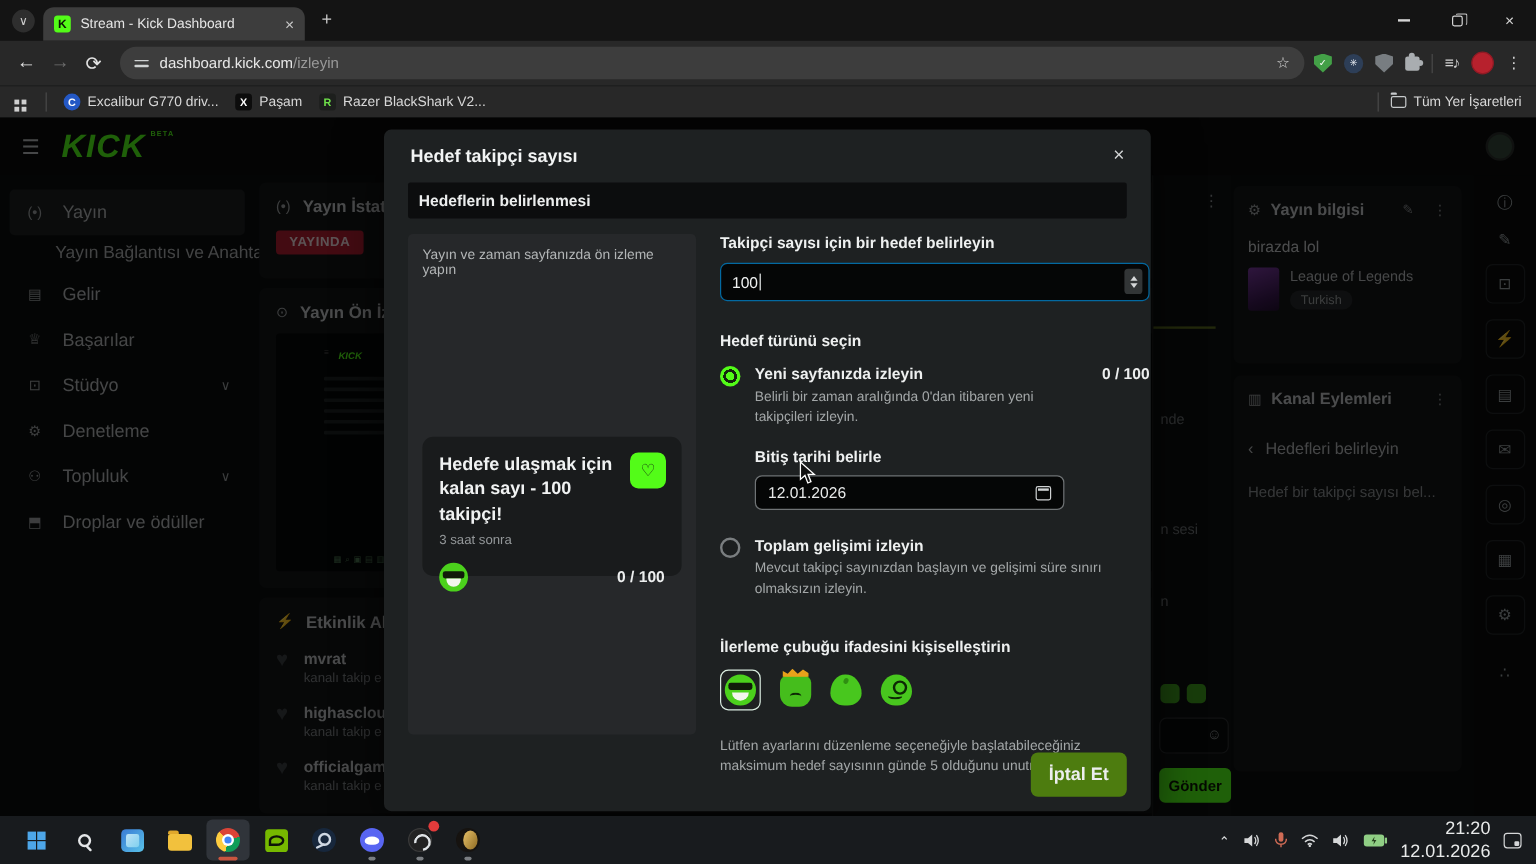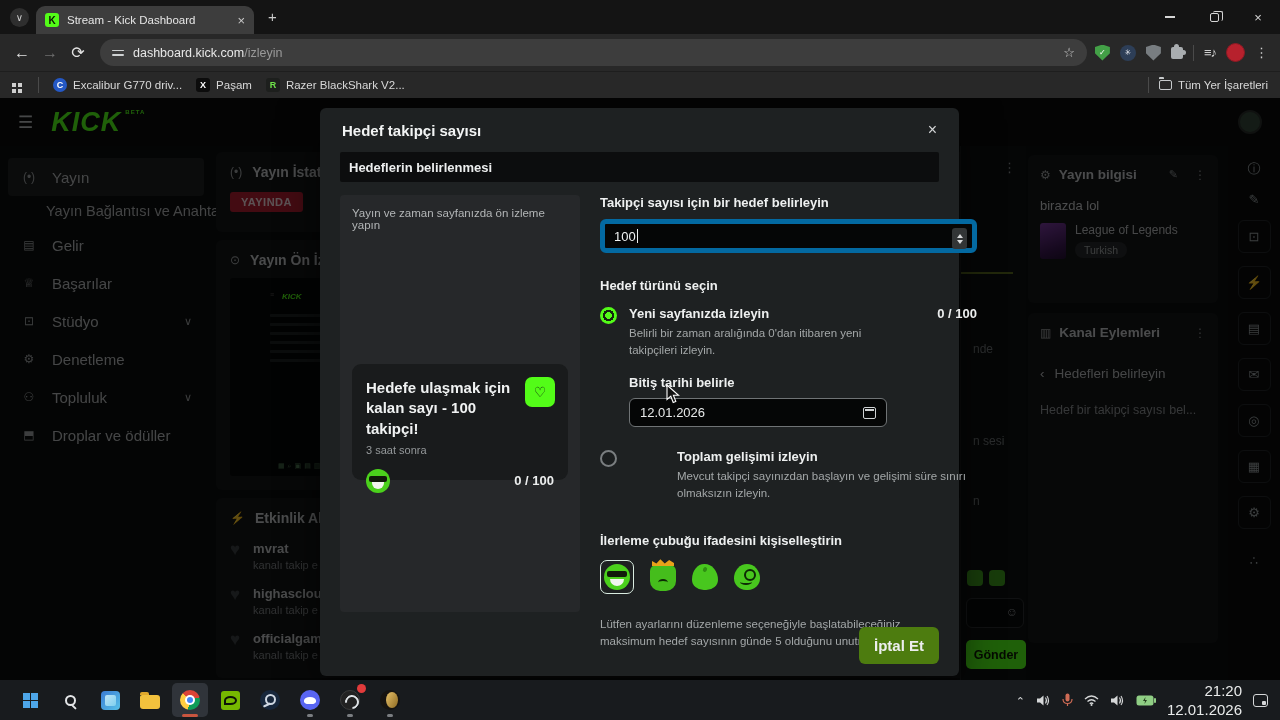--- a/index.html
+++ b/index.html
@@ -89,21 +89,21 @@
   .activity-card { top:400px; left:216px; width:794px; height:180px; }
   .evt { display:flex; align-items:flex-start; gap:13px; padding:0 14px; margin-top:15px; }
   .evt-heart { color:#3c4042; font-size:17px; line-height:1; }
   .evt-user { font-size:13px; font-weight:bold; color:#c0c3c4; }
   .evt-sub { font-size:11px; color:#7d8183; margin-top:3px; white-space:nowrap; }
 
   
   .chat-strip { position:absolute; left:960px; top:48px; width:66px; bottom:0; background:#0f1112; border-left:1px solid #1b1e1f; overflow:hidden; }
   .chat-kebab { position:absolute; top:14px; right:10px; color:#8a8e90; font-size:13px; }
   .chat-underline { position:absolute; top:126px; left:0; width:52px; height:2px; background:#5a691e; }
-  .chat-frag { position:absolute; left:12px; color:#6f7476; font-size:12px; white-space:nowrap; }
+  .chat-frag { position:absolute; left:6px; color:#6f7476; font-size:12px; white-space:nowrap; }
   .chat-emotes { position:absolute; top:424px; left:6px; display:flex; gap:6px; }
   .mini-emote { width:16px; height:16px; border-radius:4px; background:#3f9e1d; }
   .chat-input { position:absolute; top:452px; left:5px; width:58px; height:30px; border:1px solid #2c2f30; border-radius:6px; background:#0a0c0c; }
   .chat-smile { position:absolute; right:5px; top:6px; color:#8a8e90; font-size:12px; }
   .chat-send { position:absolute; top:494px; left:5px; width:60px; height:29px; background:#53fc18; border-radius:5px; color:#0c1a04; font-weight:bold; font-size:12.5px; display:flex; align-items:center; justify-content:center; }
 
   
   .rpanel { position:absolute; left:1028px; top:57px; width:190px; }
   .rcard { background:#141617; border-radius:6px; padding:12px; position:relative; margin-bottom:10px; }
   .rhead { display:flex; align-items:center; gap:8px; }
@@ -137,21 +137,21 @@
   .m-hint { font-size:11.5px; color:#b3b6b7; }
   .goal-card { position:absolute; left:12px; right:12px; top:169px; height:116px; background:#191b1c; border-radius:9px; padding:14px; }
   .gc-title { font-size:15px; font-weight:bold; color:#f0f2f2; line-height:1.35; width:160px; }
   .gc-sub { font-size:11px; color:#94989a; margin-top:5px; }
   .gc-row { display:flex; align-items:center; margin-top:13px; }
   .gc-progress { margin-left:auto; font-size:13px; font-weight:bold; color:#eceeee; }
   .heart-btn { position:absolute; top:13px; right:13px; width:30px; height:30px; background:#53fc18; border-radius:7px; display:flex; align-items:center; justify-content:center; color:#153311; font-size:14px; }
 
   .m-form { flex:1; position:relative; }
   .f-label { font-size:13px; font-weight:bold; color:#eef0f0; }
-  .goal-input { margin-top:9px; height:32px; background:#050606; border:5px solid #0369a1; border-radius:6px; display:flex; align-items:center; padding:12px 9px; position:relative; }
+  .goal-input { margin-top:9px; height:32px; background:#050606; border:1px solid #0369a1; border-radius:6px; display:flex; align-items:center; padding:12px 9px; position:relative; }
   .goal-val { font-size:13px; color:#f0f2f2; }
   .caret { display:inline-block; width:1px; height:14px; background:#eceeee; margin-left:1px; }
   .spinner { position:absolute; right:5px; top:4px; width:15px; height:21px; background:#323536; border-radius:3px; display:flex; flex-direction:column; align-items:center; justify-content:center; gap:2px; }
   .spin-up { width:0; height:0; border-left:3.5px solid transparent; border-right:3.5px solid transparent; border-bottom:4px solid #d6d8d9; }
   .spin-dn { width:0; height:0; border-left:3.5px solid transparent; border-right:3.5px solid transparent; border-top:4px solid #d6d8d9; }
   .type-label { margin-top:25px; }
   .opt { display:flex; margin-top:13px; }
   .radio { width:17px; height:17px; border-radius:50%; flex:none; margin-top:1px; background:radial-gradient(circle,#53fc18 0 3.5px,#15250f 3.5px 5.7px,#53fc18 5.7px 8.5px); }
   .radio.off { background:#1b1e1f; border:2px solid #7a7e80; }
   .opt-main { margin-left:12px; flex:1; }
@@ -503,21 +503,21 @@
               <div class="opt-desc">Belirli bir zaman aralığında 0'dan itibaren yeni takipçileri izleyin.</div>
               <div class="f-label date-label">Bitiş tarihi belirle</div>
               <div class="date-input">
                 <span class="date-val">12.01.2026</span>
                 <span class="cal-ic"></span>
               </div>
             </div>
             <div class="opt-progress">0 / 100</div>
           </div>
 
-          <div class="opt" style="margin-top:22px;gap:48px;">
+          <div class="opt" style="margin-top:22px;">
             <div class="radio off"></div>
             <div class="opt-main">
               <div class="opt-title">Toplam gelişimi izleyin</div>
               <div class="opt-desc wide">Mevcut takipçi sayınızdan başlayın ve gelişimi süre sınırı olmaksızın izleyin.</div>
             </div>
           </div>
 
           <div class="f-label emote-label">İlerleme çubuğu ifadesini kişiselleştirin</div>
           <div class="emote-row">
             <div class="emote-sel">

